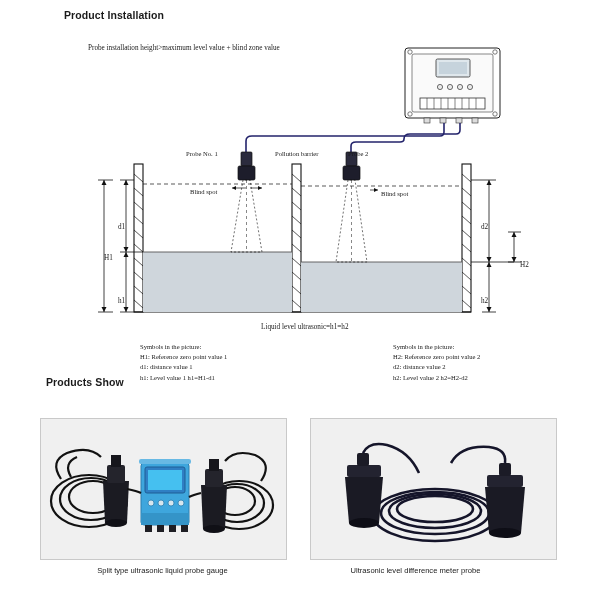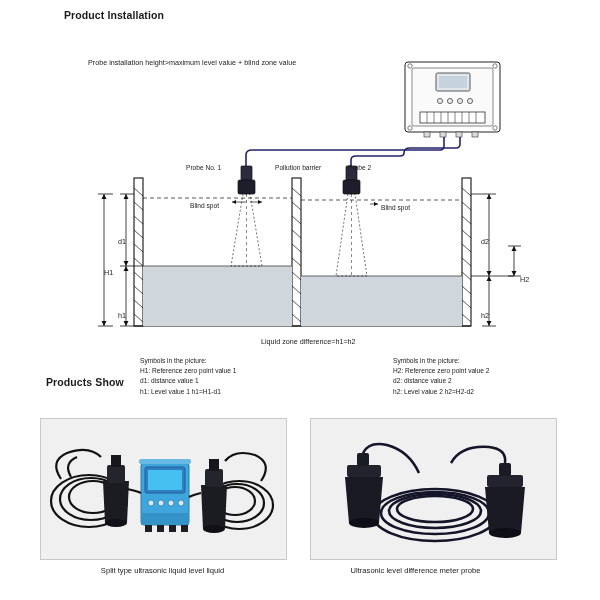--- a/index.html
+++ b/index.html
@@ -26,23 +26,24 @@
     font-weight: bold;
     color: #1a1a1a;
     letter-spacing: 0.1px;
   }
   #title-install { left: 64px; top: 9px; }
   #title-show { left: 46px; top: 376px; }
 
   .diagram-wrap {
     position: absolute;
     left: 0px;
-    top: 26px;
+    top: 12px;
     width: 586px;
     height: 355px;
+    font-family: Liberation Serif, serif;
   }
   .note-text {
     position: absolute;
     font-size: 7.2px;
     color: #1a1a1a;
     white-space: nowrap;
   }
   #note-top { left: 88px; top: 32px; }
   #note-liqdiff { left: 261px; top: 311px; }
 
@@ -291,21 +292,21 @@
     <div class="lbl" id="lbl-blind1">Blind spot</div>
     <div class="lbl" id="lbl-blind2">Blind spot</div>
 
     <div class="dim" id="dim-d1">d1</div>
     <div class="dim" id="dim-h1cap">H1</div>
     <div class="dim" id="dim-h1">h1</div>
     <div class="dim" id="dim-d2">d2</div>
     <div class="dim" id="dim-h2cap">H2</div>
     <div class="dim" id="dim-h2">h2</div>
 
-    <div class="note-text" id="note-liqdiff">Liquid zone difference=h1=h2</div>
+    <div class="note-text" id="note-liqdiff">Liquid level ultrasonic=h1=h2</div>
 
     <div class="sym-block" id="sym-left">
       <div>Symbols in the picture:</div>
       <div>H1: Reference zero point value 1</div>
       <div>d1: distance value 1</div>
       <div>h1: Level value 1 h1=H1-d1</div>
     </div>
 
     <div class="sym-block" id="sym-right">
       <div>Symbols in the picture:</div>
@@ -365,21 +366,21 @@
         <rect x="140" y="106" width="7" height="7" fill="#1e1e24"></rect>
         <rect x="98" y="40" width="52" height="5" rx="2" fill="#68b9e4"></rect>
       </g>
 
       <g fill="none" stroke="#121212" stroke-width="2.2">
         <path d="M86 70 Q96 72 100 74"></path>
         <path d="M160 74 Q152 76 148 78"></path>
       </g>
     </svg>
   </div>
-  <div class="caption" id="cap-left">Split type ultrasonic liquid level liquid</div>
+  <div class="caption" id="cap-left">Split type ultrasonic liquid probe gauge</div>
 
   <div class="photo-box" id="photo-right">
     <svg width="245" height="140" viewBox="0 0 245 140">
       <rect x="0" y="0" width="245" height="140" fill="#f0f0f0"></rect>
 
       <g fill="none" stroke="#15152a" stroke-width="2.6">
         <ellipse cx="124" cy="96" rx="62" ry="26"></ellipse>
         <ellipse cx="124" cy="94" rx="54" ry="21"></ellipse>
         <ellipse cx="124" cy="92" rx="46" ry="17"></ellipse>
         <ellipse cx="124" cy="90" rx="38" ry="13"></ellipse>

